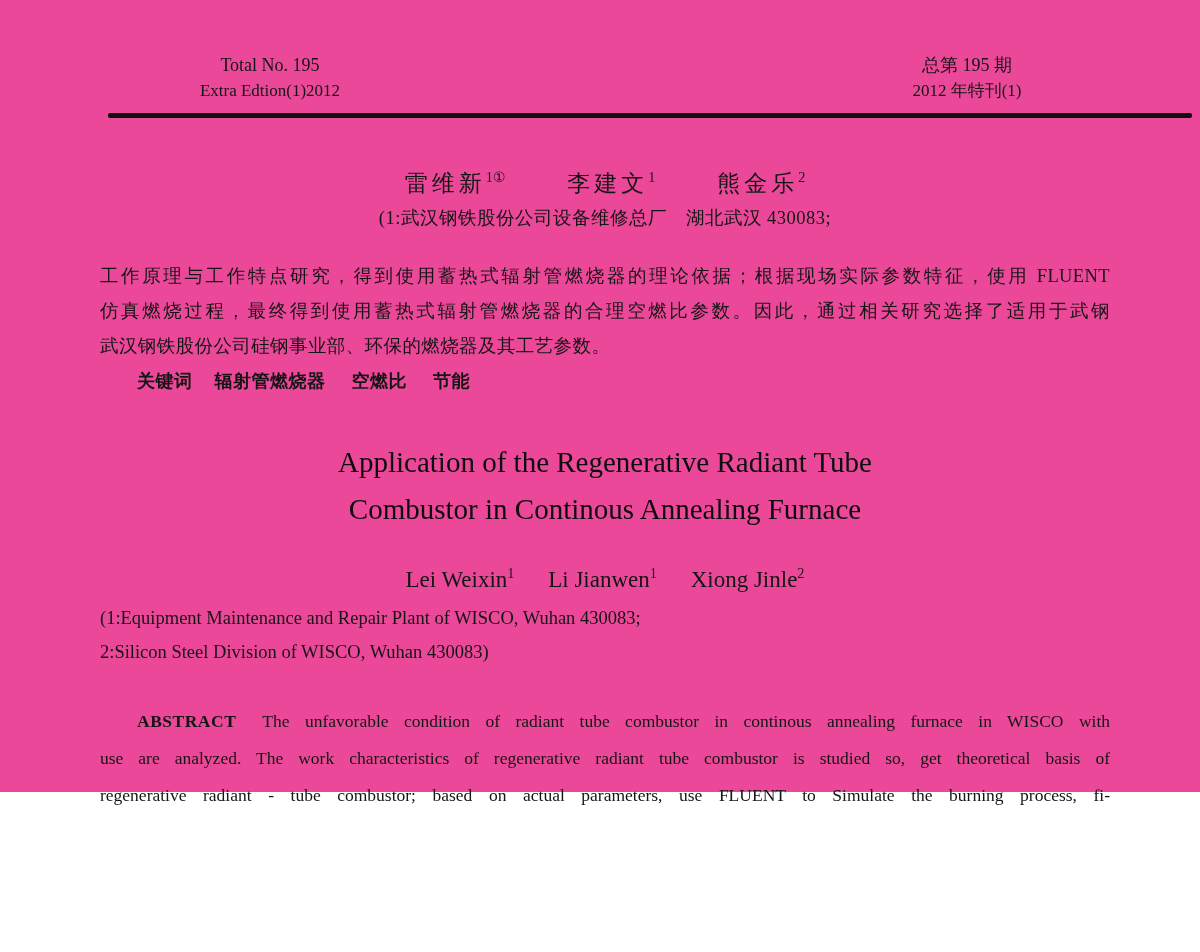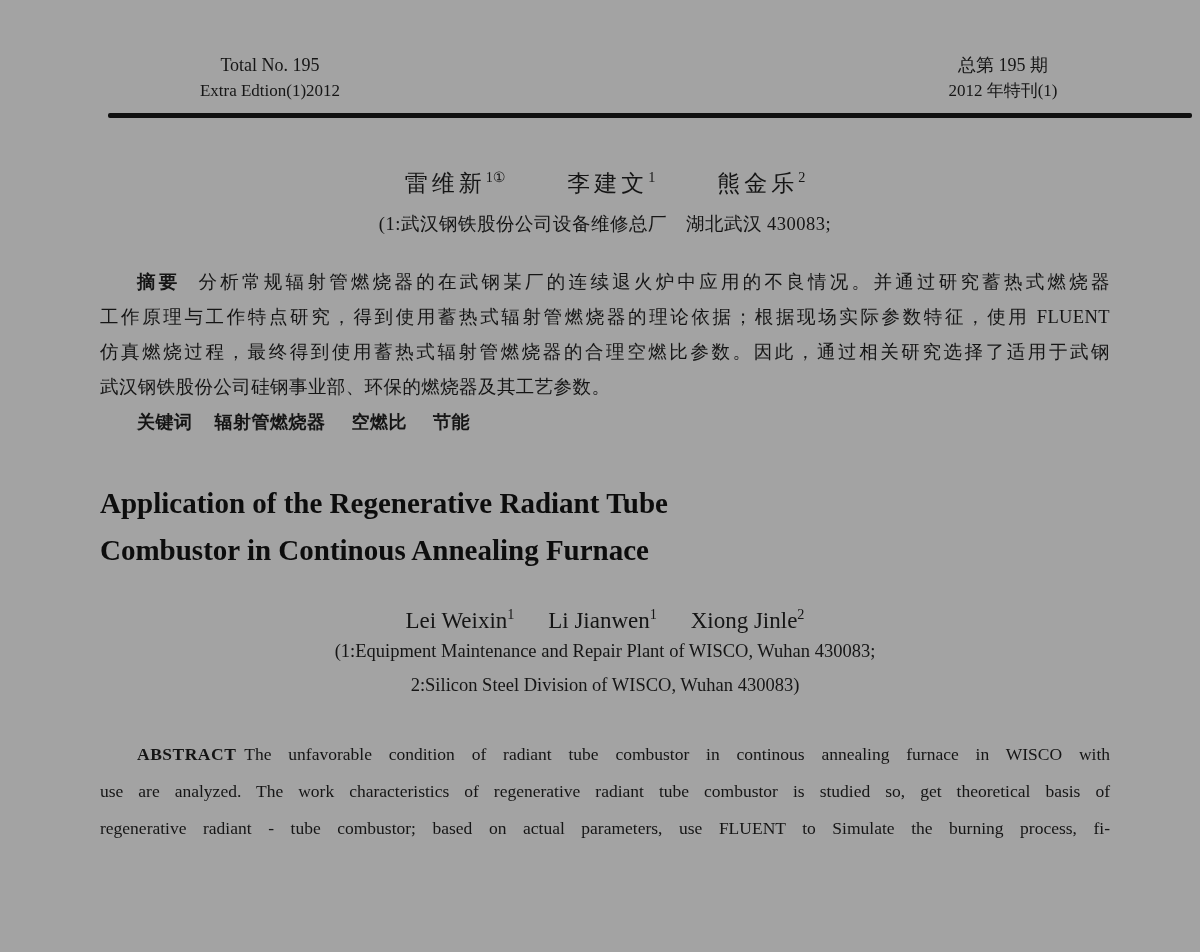--- a/index.html
+++ b/index.html
@@ -8,28 +8,28 @@
     background: #ffffff;
     width: 1200px;
     height: 952px;
     overflow: hidden;
     font-family: "Liberation Serif", "DejaVu Serif", serif;
     color: #151515;
   }
   .page {
     position: relative;
     width: 1200px;
-    height: 952px;
-    background: #a3a3a3;
+    height: 792px;
+    background: #ec4899;
   }
   
   .hdr-block { position: absolute; top: 52px; text-align: center; }
   .hdr-left   { left: 140px; width: 260px; }
   .hdr-center { left: 430px; width: 360px; }
-  .hdr-right  { left: 868px; width: 270px; text-align: center; }
+  .hdr-right  { left: 832px; width: 270px; text-align: center; }
   .hdr-line1 { font-size: 18px; line-height: 26px; }
   .hdr-line2 { font-size: 17px; line-height: 25px; }
   .hdr-center .hdr-line1 { font-size: 20px; font-weight: bold; letter-spacing: 8px; }
   .hdr-center .hdr-line2 { font-size: 17px; font-weight: bold; letter-spacing: 0.5px; }
   .hdr-rule {
     position: absolute;
     top: 113px; left: 108px;
     width: 1084px; height: 5px;
     background: #101010;
     border-radius: 2px;
@@ -49,21 +49,21 @@
   .cn-authors {
     margin-top: 38px;
     text-align: center;
     font-size: 23px;
     letter-spacing: 4px;
   }
   .cn-authors .author { margin: 0 26px; }
   sup { font-size: 0.62em; letter-spacing: 0; }
 
   .cn-affil {
-    margin-top: 10px;
+    margin-top: 4px;
     text-align: center;
     font-size: 18.5px;
     line-height: 30px;
     letter-spacing: 0.5px;
   }
 
   .cn-abstract { margin-top: 26px; font-size: 18.5px; line-height: 35px; letter-spacing: 0.4px; }
   .abs-line { text-align: justify; }
   .abs-line.full { text-align-last: justify; }
   .abs-line.first { text-indent: 0; }
@@ -76,39 +76,39 @@
     font-weight: bold;
     line-height: 35px;
     padding-left: 37px;
     letter-spacing: 0.5px;
   }
   .cn-keywords .kw { margin-right: 26px; }
   .cn-keywords .kw-label { margin-right: 22px; }
 
   .en-title {
     margin-top: 40px;
-    text-align: left;
+    text-align: center;
     font-size: 29px;
-    font-weight: bold;
+    font-weight: normal;
     line-height: 47px;
     color: #0d0d0d;
   }
   .en-authors {
     margin-top: 32px;
     text-align: center;
     font-size: 23px;
   }
   .en-authors .author { margin: 12px 14px; }
   .en-affil {
-    text-align: center;
+    margin-top: 8px;
     font-size: 18.5px;
     line-height: 34px;
   }
   .en-abstract { margin-top: 34px; font-size: 17.5px; line-height: 37px; }
-  .en-abstract .label-bold { margin-right: 8px; letter-spacing: 0.5px; }
+  .en-abstract .label-bold { margin-right: 26px; letter-spacing: 0.5px; }
 </style>
 </head>
 <body>
 
 <div class="page">
 
   <div class="hdr-block hdr-left">
     <div class="hdr-line1">Total No. 195</div>
     <div class="hdr-line2">Extra Edtion(1)2012</div>
   </div>
@@ -125,23 +125,20 @@
       <span class="author"><span>雷维新</span><sup>1①</sup></span>
       <span class="author"><span>李建文</span><sup>1</sup></span>
       <span class="author"><span>熊金乐</span><sup>2</sup></span>
     </div>
 
     <div class="cn-affil">
       <div>(1:武汉钢铁股份公司设备维修总厂　湖北武汉 430083;</div>
     </div>
 
     <div class="cn-abstract">
-      <div class="abs-line full first indent-2em">
-        <span class="label-bold">摘要</span><span>分析常规辐射管燃烧器的在武钢某厂的连续退火炉中应用的不良情况。并通过研究蓄热式燃烧器</span>
-      </div>
       <div class="abs-line full">工作原理与工作特点研究，得到使用蓄热式辐射管燃烧器的理论依据；根据现场实际参数特征，使用 FLUENT</div>
       <div class="abs-line full">仿真燃烧过程，最终得到使用蓄热式辐射管燃烧器的合理空燃比参数。因此，通过相关研究选择了适用于武钢</div>
       <div class="abs-line">武汉钢铁股份公司硅钢事业部、环保的燃烧器及其工艺参数。</div>
     </div>
 
     <div class="cn-keywords">
       <span class="kw-label">关键词</span><span class="kw">辐射管燃烧器</span><span class="kw">空燃比</span><span class="kw">节能</span>
     </div>
 
     <div class="en-title">

